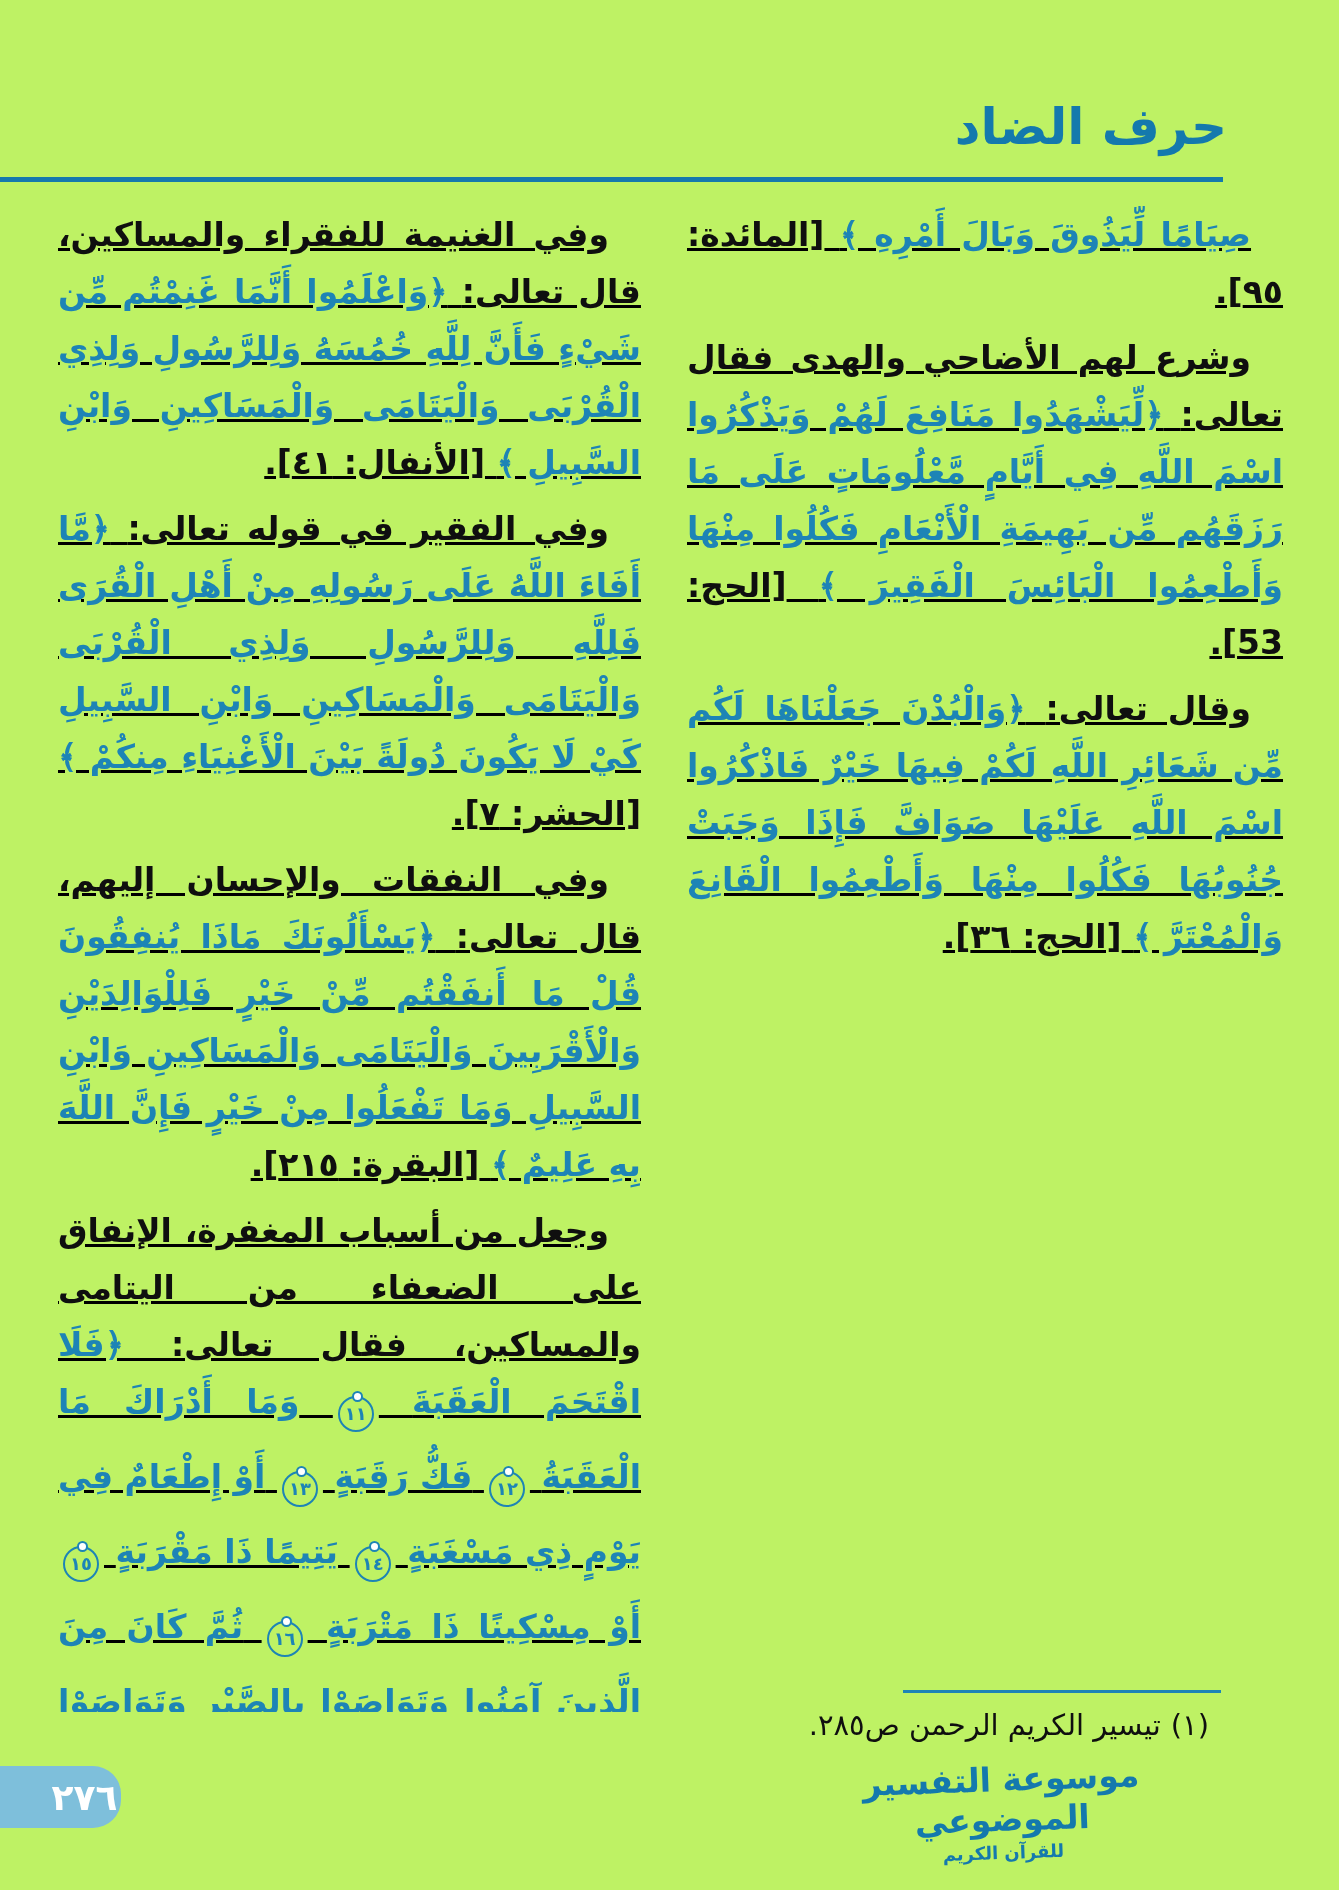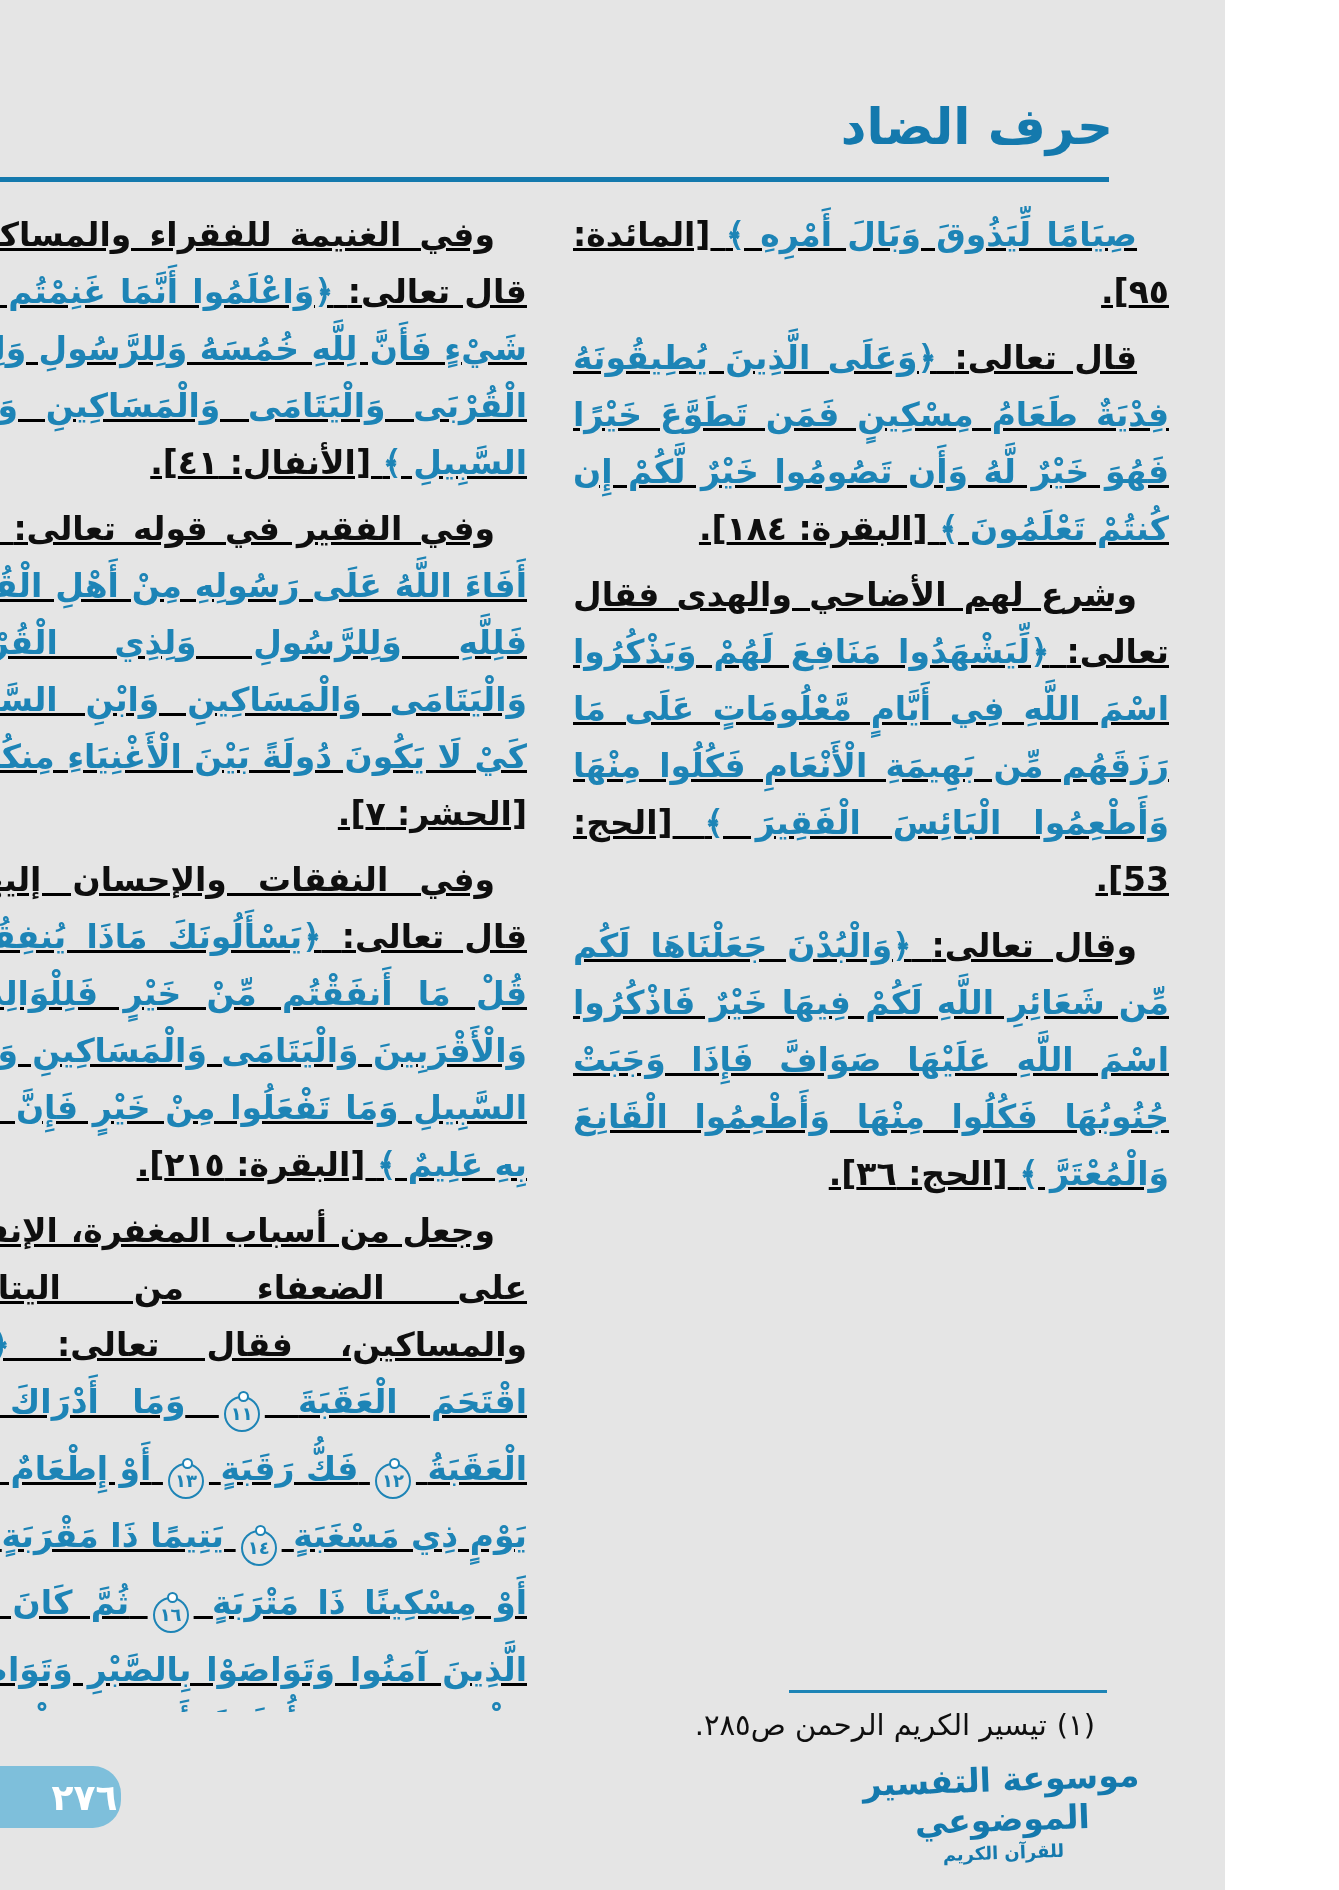--- a/index.html
+++ b/index.html
@@ -5,21 +5,21 @@
   :root{
     --accent:#1479ad;
     --quran:#1d84b6;
     --ink:#0f0f0f;
     --badge-bg:#7ebfdb;
     --badge-fg:#ffffff;
   }
   *{margin:0;padding:0;box-sizing:border-box;}
   html,body{background:#ffffff;}
   body{font-family:"DejaVu Sans","Liberation Sans",sans-serif;}
-  .page{position:relative;width:1225px;height:1890px;background:#e5e5e5;overflow:hidden;direction:rtl;}
+  .page{position:relative;width:1339px;height:1890px;background:#bef264;overflow:hidden;direction:rtl;}
 
   
   .page-title{
     position:absolute;top:98px;right:112px;
     color:var(--accent);font-size:50px;font-weight:bold;
     letter-spacing:-1px;white-space:nowrap;
   }
   .header-rule{
     position:absolute;top:177px;right:116px;left:0;height:5px;
     background:var(--accent);
@@ -42,21 +42,21 @@
   .t-body{color:var(--ink);}
   .t-quran{color:var(--quran);}
   .t-ref{color:var(--ink);font-weight:700;}
   .t-fnmark{
     color:var(--quran);font-size:19px;vertical-align:super;font-weight:700;
   }
   .v-badge{
     display:inline-flex;align-items:center;justify-content:center;
     width:36px;height:36px;border:2px solid var(--quran);border-radius:50%;
     color:var(--quran);font-size:18px;font-weight:700;line-height:1;
-    margin:8px 5px;vertical-align:-7px;position:relative;text-indent:0;
+    margin:16px 5px;vertical-align:-7px;position:relative;text-indent:0;
   }
   .v-badge::before{
     content:"";position:absolute;top:-7px;right:9px;width:7px;height:7px;
     border:2px solid var(--quran);border-radius:50%;background:#fff;
   }
 
   
   .footnote-rule{
     position:absolute;top:1690px;right:118px;width:318px;height:3px;
     background:var(--quran);
@@ -91,21 +91,20 @@
 
 <div class="page">
 
   <div class="page-title">حرف الضاد</div>
 
   <div class="header-rule"></div>
 
   <div class="columns">
     <div class="col col-first" id="col-right">
         <p class="para"><span class="t-quran">صِيَامًا لِّيَذُوقَ وَبَالَ أَمْرِهِ ﴾</span> <span class="t-ref">[المائدة: ٩٥].</span></p>
-        <p class="para"><span class="t-body">قال تعالى:</span> <span class="t-quran">﴿وَعَلَى الَّذِينَ يُطِيقُونَهُ فِدْيَةٌ طَعَامُ مِسْكِينٍ فَمَن تَطَوَّعَ خَيْرًا فَهُوَ خَيْرٌ لَّهُ وَأَن تَصُومُوا خَيْرٌ لَّكُمْ إِن كُنتُمْ تَعْلَمُونَ ﴾</span> <span class="t-ref">[البقرة: ١٨٤].</span></p>
         <p class="para"><span class="t-body">وشرع لهم الأضاحي والهدى فقال تعالى:</span> <span class="t-quran">﴿لِّيَشْهَدُوا مَنَافِعَ لَهُمْ وَيَذْكُرُوا اسْمَ اللَّهِ فِي أَيَّامٍ مَّعْلُومَاتٍ عَلَى مَا رَزَقَهُم مِّن بَهِيمَةِ الْأَنْعَامِ فَكُلُوا مِنْهَا وَأَطْعِمُوا الْبَائِسَ الْفَقِيرَ ﴾</span> <span class="t-ref">[الحج: 53].</span></p>
         <p class="para"><span class="t-body">وقال تعالى:</span> <span class="t-quran">﴿وَالْبُدْنَ جَعَلْنَاهَا لَكُم مِّن شَعَائِرِ اللَّهِ لَكُمْ فِيهَا خَيْرٌ فَاذْكُرُوا اسْمَ اللَّهِ عَلَيْهَا صَوَافَّ فَإِذَا وَجَبَتْ جُنُوبُهَا فَكُلُوا مِنْهَا وَأَطْعِمُوا الْقَانِعَ وَالْمُعْتَرَّ ﴾</span> <span class="t-ref">[الحج: ٣٦].</span></p>
       </div>
     <div class="col col-second" id="col-left">
         <p class="para"><span class="t-body">وفي الغنيمة للفقراء والمساكين، قال تعالى:</span> <span class="t-quran">﴿وَاعْلَمُوا أَنَّمَا غَنِمْتُم مِّن شَيْءٍ فَأَنَّ لِلَّهِ خُمُسَهُ وَلِلرَّسُولِ وَلِذِي الْقُرْبَى وَالْيَتَامَى وَالْمَسَاكِينِ وَابْنِ السَّبِيلِ ﴾</span> <span class="t-ref">[الأنفال: ٤١].</span></p>
         <p class="para"><span class="t-body">وفي الفقير في قوله تعالى:</span> <span class="t-quran">﴿مَّا أَفَاءَ اللَّهُ عَلَى رَسُولِهِ مِنْ أَهْلِ الْقُرَى فَلِلَّهِ وَلِلرَّسُولِ وَلِذِي الْقُرْبَى وَالْيَتَامَى وَالْمَسَاكِينِ وَابْنِ السَّبِيلِ كَيْ لَا يَكُونَ دُولَةً بَيْنَ الْأَغْنِيَاءِ مِنكُمْ ﴾</span> <span class="t-ref">[الحشر: ٧].</span></p>
         <p class="para"><span class="t-body">وفي النفقات والإحسان إليهم، قال تعالى:</span> <span class="t-quran">﴿يَسْأَلُونَكَ مَاذَا يُنفِقُونَ قُلْ مَا أَنفَقْتُم مِّنْ خَيْرٍ فَلِلْوَالِدَيْنِ وَالْأَقْرَبِينَ وَالْيَتَامَى وَالْمَسَاكِينِ وَابْنِ السَّبِيلِ وَمَا تَفْعَلُوا مِنْ خَيْرٍ فَإِنَّ اللَّهَ بِهِ عَلِيمٌ ﴾</span> <span class="t-ref">[البقرة: ٢١٥].</span></p>
         <p class="para"><span class="t-body">وجعل من أسباب المغفرة، الإنفاق على الضعفاء من اليتامى والمساكين، فقال تعالى:</span> <span class="t-quran">﴿فَلَا اقْتَحَمَ الْعَقَبَةَ</span> <span class="v-badge">١١</span> <span class="t-quran">وَمَا أَدْرَاكَ مَا الْعَقَبَةُ</span> <span class="v-badge">١٢</span> <span class="t-quran">فَكُّ رَقَبَةٍ</span> <span class="v-badge">١٣</span> <span class="t-quran">أَوْ إِطْعَامٌ فِي يَوْمٍ ذِي مَسْغَبَةٍ</span> <span class="v-badge">١٤</span> <span class="t-quran">يَتِيمًا ذَا مَقْرَبَةٍ</span> <span class="v-badge">١٥</span> <span class="t-quran">أَوْ مِسْكِينًا ذَا مَتْرَبَةٍ</span> <span class="v-badge">١٦</span> <span class="t-quran">ثُمَّ كَانَ مِنَ الَّذِينَ آمَنُوا وَتَوَاصَوْا بِالصَّبْرِ وَتَوَاصَوْا بِالْمَرْحَمَةِ</span> <span class="v-badge">١٧</span> <span class="t-quran">أُولَئِكَ أَصْحَابُ الْمَيْمَنَةِ ﴾</span> </p>
       </div>
   </div>

